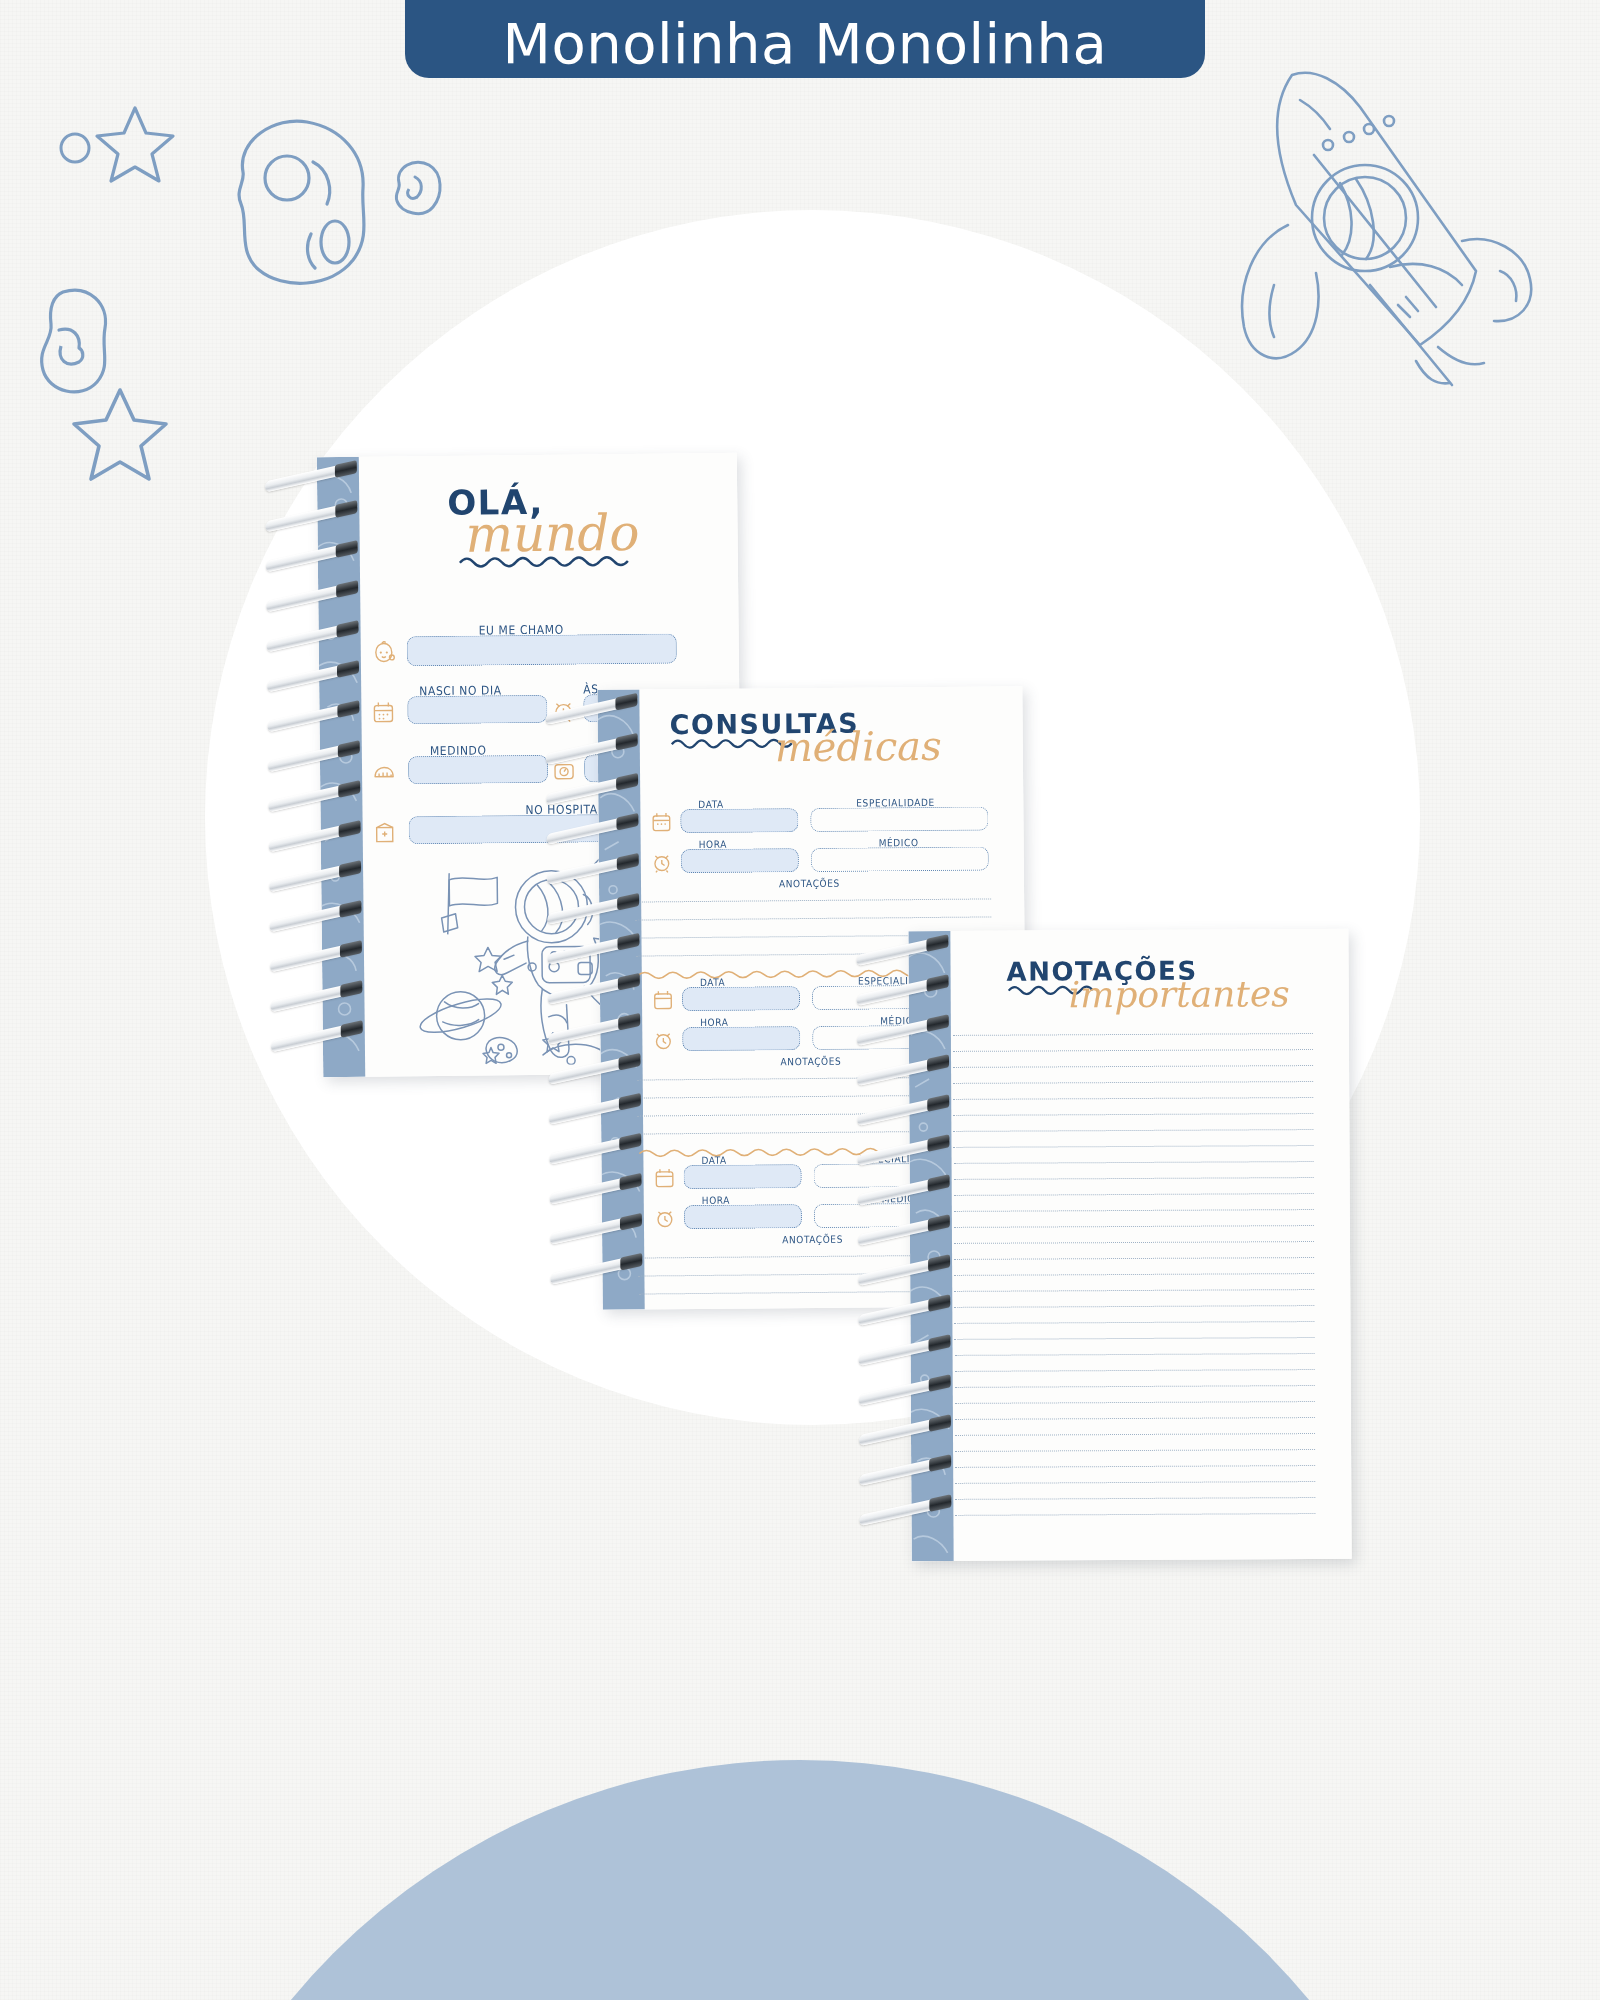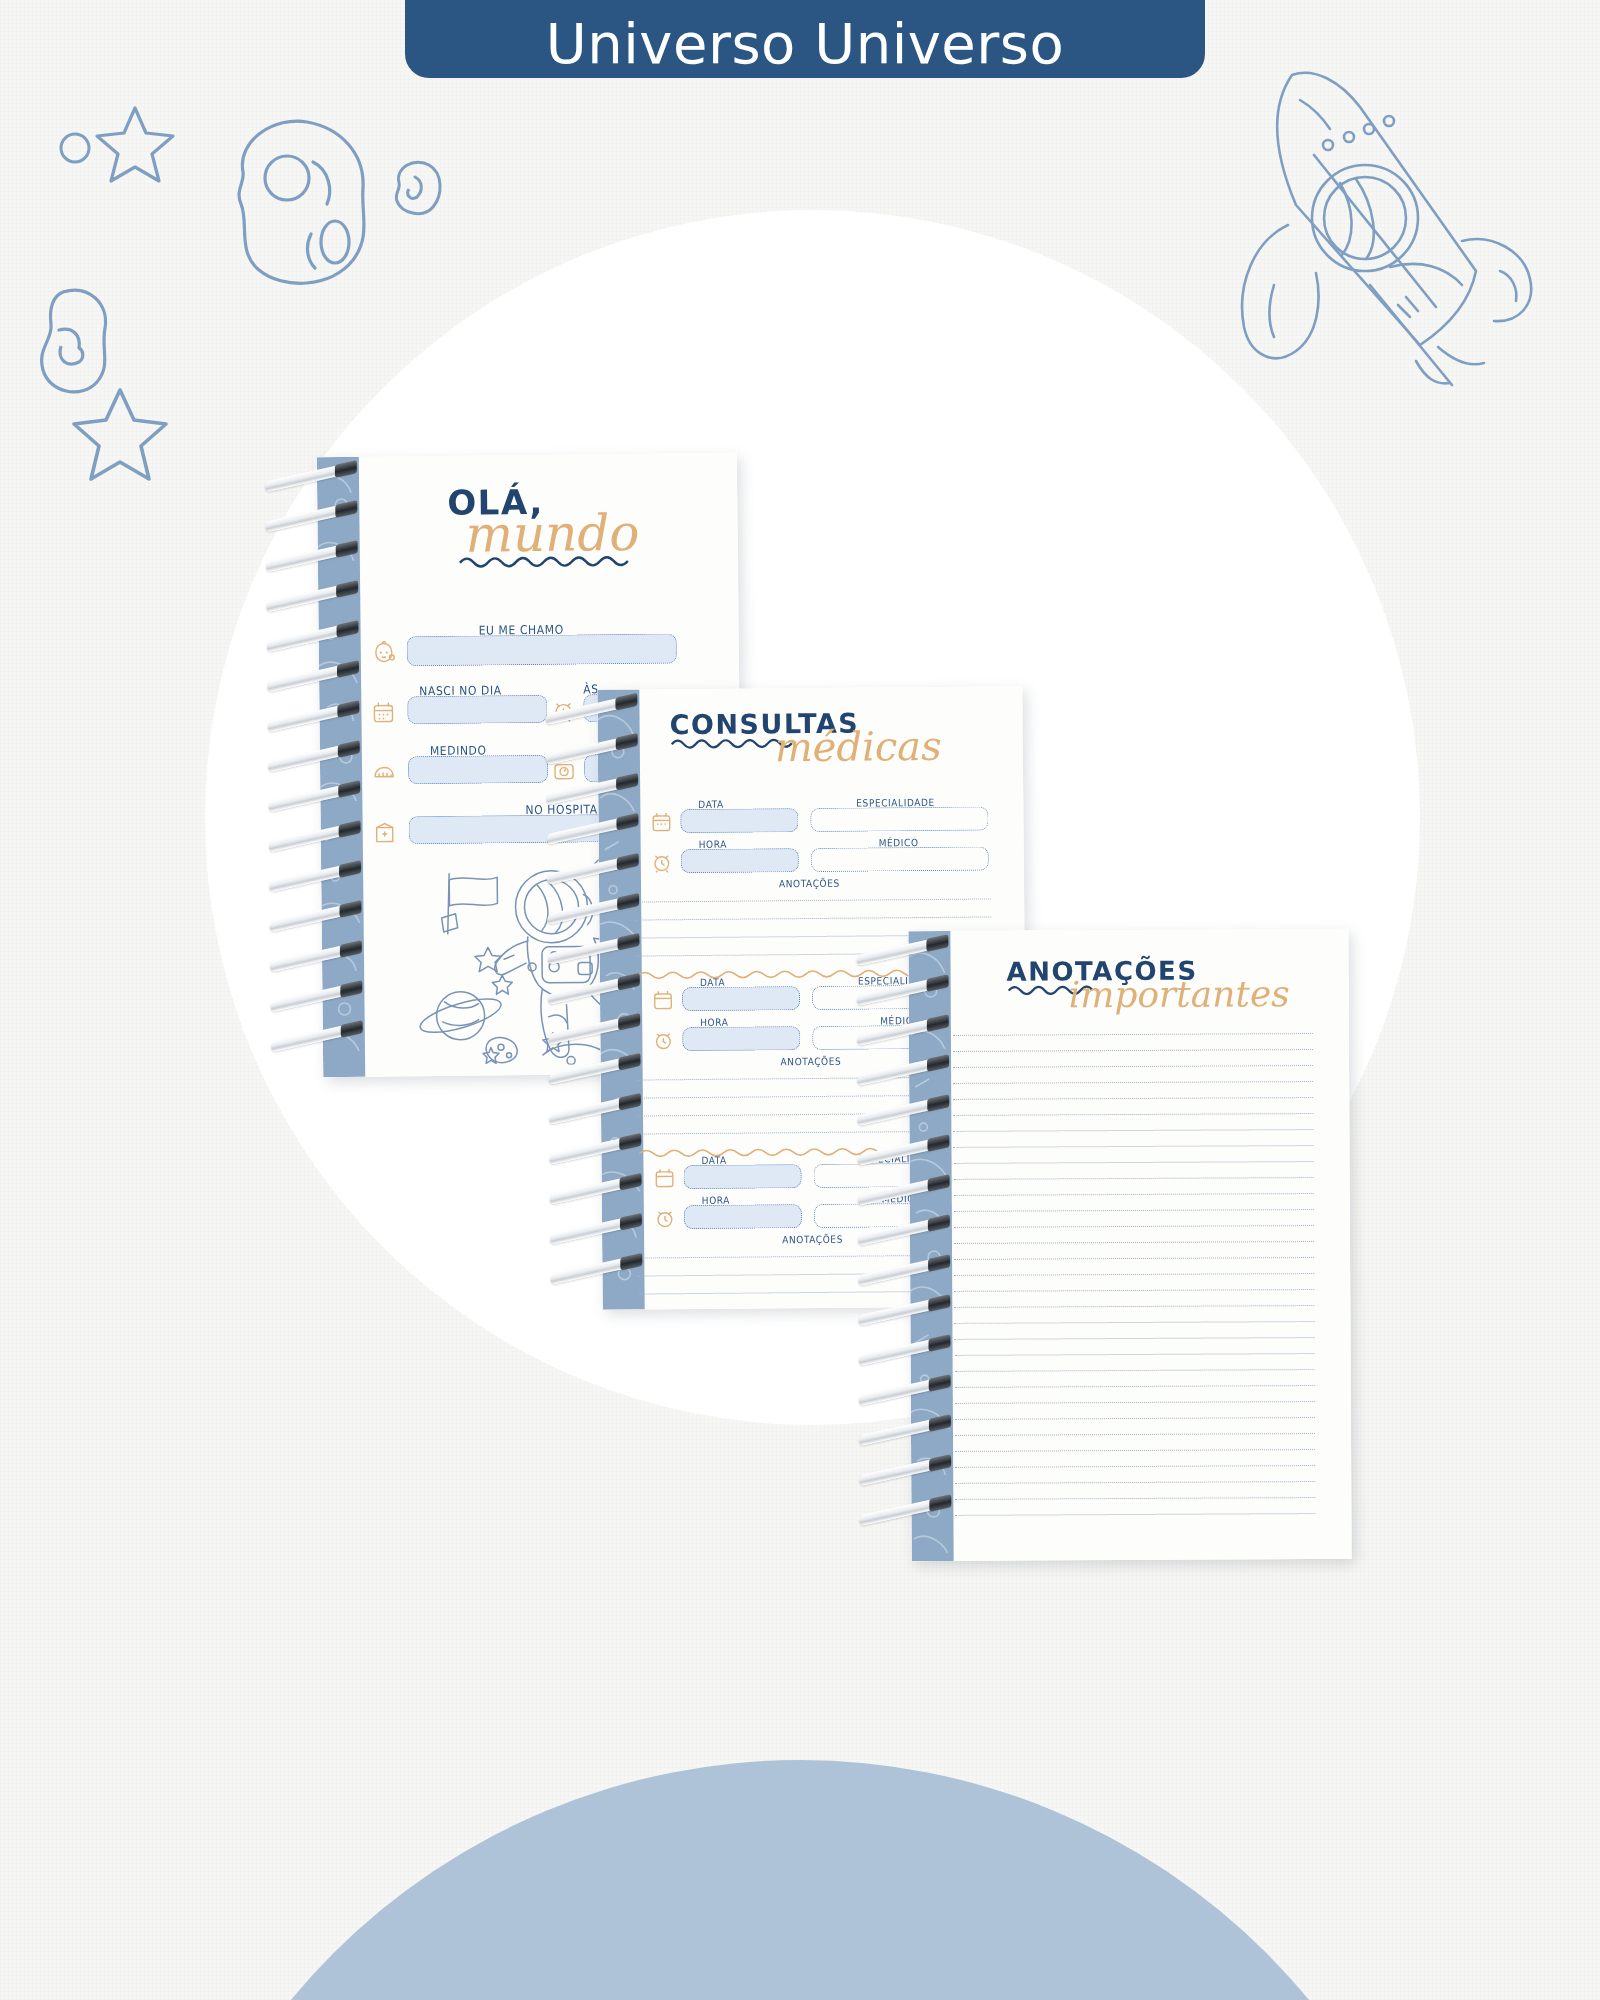--- a/index.html
+++ b/index.html
@@ -627,16 +627,16 @@
         <div class="coil-loop" style="top:374px"></div>
       <div class="coil-loop" style="top:414px"></div>
         <div class="coil-loop" style="top:454px"></div>
       <div class="coil-loop" style="top:494px"></div>
         <div class="coil-loop" style="top:534px"></div>
       <div class="coil-loop" style="top:574px"></div>
     </div>
   </div>
 
   <div class="banner">
-    <span class="banner-text">Universo Universo</span>
+    <span class="banner-text">Monolinha Monolinha</span>
   </div>
 
 </div>
 
 </body></html>

